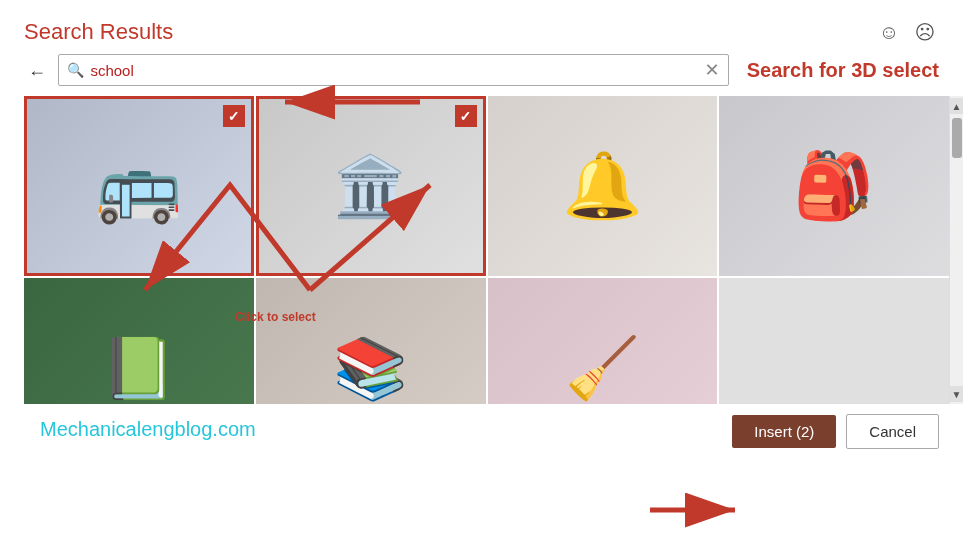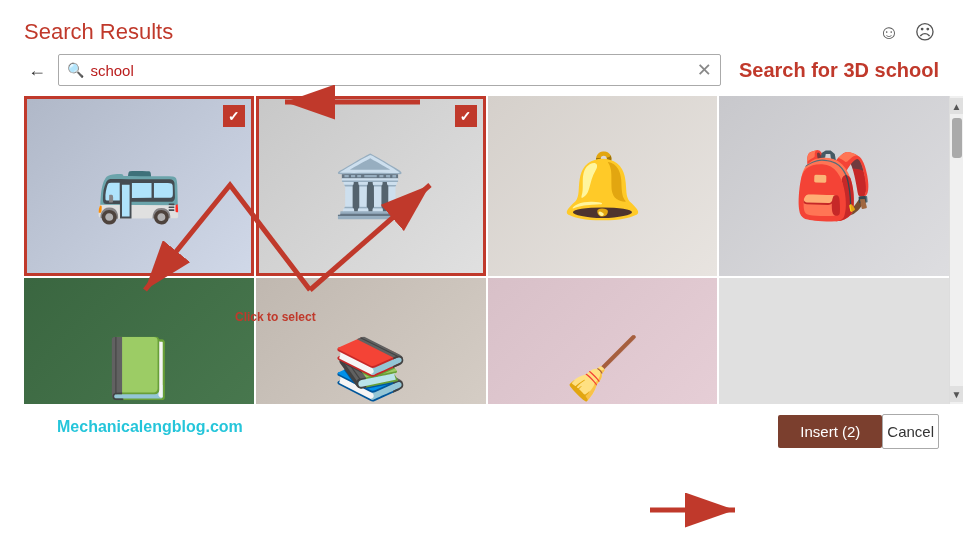--- a/index.html
+++ b/index.html
@@ -179,38 +179,39 @@
       flex: 0 0 40px;
       margin-top: 4px;
     }
 
     
     .bottom-bar {
       padding: 10px 24px;
       display: flex;
       align-items: center;
       justify-content: flex-end;
+      gap: 10px;
       position: relative;
     }
 
     .insert-btn {
       background: #7b3f2e;
       color: #fff;
       border: none;
       padding: 8px 22px;
       font-size: 15px;
       cursor: pointer;
       border-radius: 2px;
     }
 
     .cancel-btn {
       background: #fff;
       color: #333;
       border: 1.5px solid #aaa;
-      padding: 8px 4px;
+      padding: 8px 22px;
       font-size: 15px;
       cursor: pointer;
       border-radius: 2px;
     }
 
     
     .item-bus {
       background: linear-gradient(135deg, #b0b8c8 0%, #d0d8e8 100%);
     }
     .item-building {
@@ -243,25 +244,25 @@
       color: #c0392b;
       font-size: 12px;
       font-weight: 700;
       pointer-events: none;
       z-index: 10;
     }
 
     
     .watermark {
       position: absolute;
-      left: 57px;
+      left: 40px;
       top: 418px;
       color: #00bcd4;
-      font-size: 16px;
-      font-weight: 700;
+      font-size: 20px;
+      font-weight: 400;
       opacity: 0.85;
       pointer-events: none;
       z-index: 10;
     }
 
     
     .overlay-svg {
       position: absolute;
       top: 0;
       left: 0;
@@ -293,21 +294,21 @@
     </div>
   </div>
 
   <div class="search-bar">
     <span class="back-btn">←</span>
     <div class="search-input-wrapper">
       <span class="search-icon">🔍</span>
       <input class="search-input" type="text" value="school" placeholder="Search" style="">
       <span class="clear-btn">✕</span>
     </div>
-    <span class="search-label">Search for 3D school</span>
+    <span class="search-label">Search for 3D select</span>
   </div>
 
   <div class="grid-area">
     <div class="grid">
 
       <div class="grid-item item-bus selected">
         <div class="checkbox">✓</div>
         <span class="bus-emoji">🚌</span>
       </div>
 

